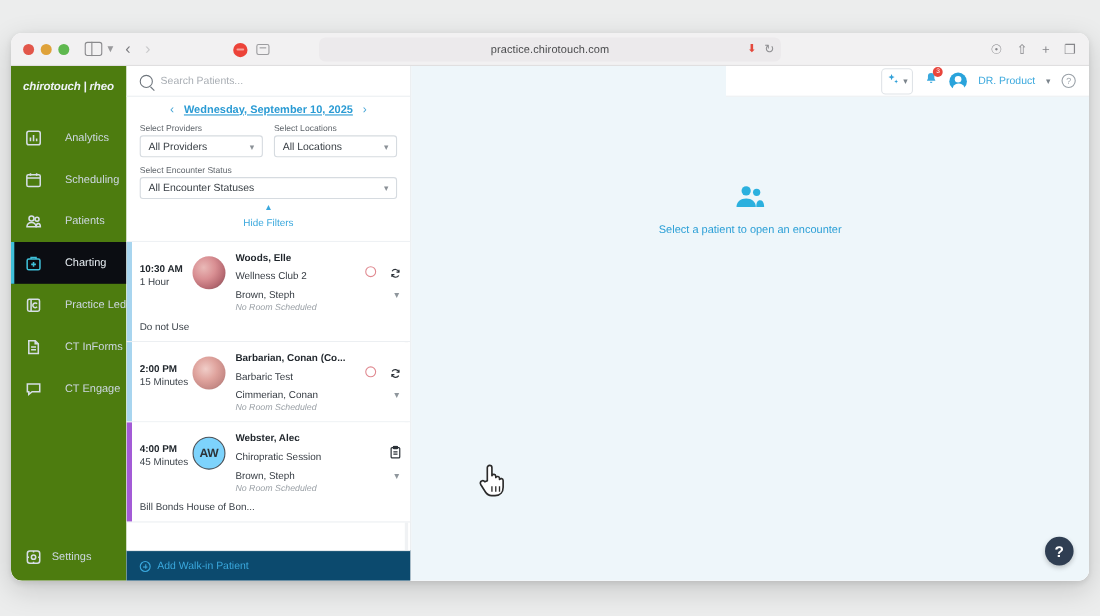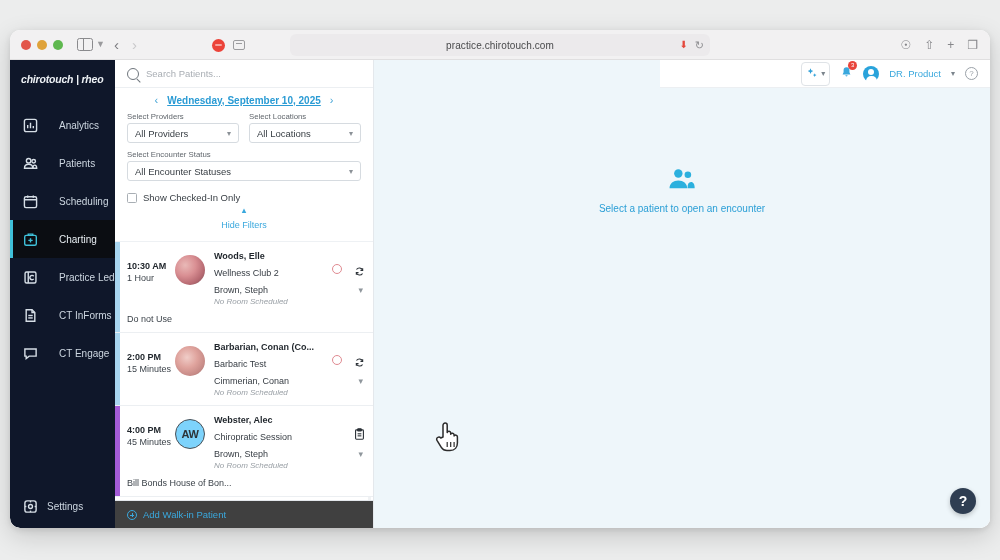--- a/index.html
+++ b/index.html
@@ -69,21 +69,21 @@
   .reload{color:#8e8e91;font-size:11px;line-height:1;}
 
   .chrome-right { position:absolute; right: 12px; display:flex; align-items:center; gap: 13px; }
   .cr-ic { color:#86868a; font-size: 12px; line-height: 1; }
 
   
   .app { position:relative; width:100%; height:468px; background:#fff; display:flex; }
 
   
   .sidebar {
-    width: 105px; height: 468px; background: #0f172a;
+    width: 105px; height: 468px; background: #4d7c0f;
     display:flex; flex-direction: column;
     border-bottom-left-radius: 10px;
     flex-shrink: 0;
   }
   .brand { height: 38px; display:flex; align-items:center; padding-left: 11px; }
   .brand-txt { color:#eef2f6; font-size: 10.5px; font-style: italic; font-weight: 700; letter-spacing:-0.2px; white-space:nowrap;}
   .nav { margin-top: 8px; flex: 1; }
   .nav-item {
     height: 38px; display:flex; align-items:center; gap: 21px;
     padding-left: 13px; position: relative; cursor: pointer;
@@ -187,21 +187,21 @@
     position:absolute; right: 2px; top: 6px; width: 3px; height: 150px;
     background:#c7ccd1; border-radius: 2px;
   }
   .scroll-track {
     position:absolute; right: 2px; top: 0; bottom: 0; width: 3px; background:#f0f2f4;
   }
 
   .walkin {
     height: 28px; border-top: 1px solid #e4e8ec;
     display:flex; align-items:center; gap: 6px; padding-left: 12px;
-    background:#404040; border-bottom-left-radius: 0;
+    background:#0c4a6e; border-bottom-left-radius: 0;
   }
   .plus-circ { width:10px;height:10px;border:1.2px solid #3aa8dd;border-radius:50%;position:relative;flex-shrink:0;}
   .plus-circ:before{content:'';position:absolute;left:2px;right:2px;top:4px;height:1.2px;background:#3aa8dd;}
   .plus-circ:after{content:'';position:absolute;top:2px;bottom:2px;left:4px;width:1.2px;background:#3aa8dd;}
   .walkin .t { font-size: 9.5px; color:#3aa8dd; }
 
   
   .content {
     flex: 1; background: #eef6fa; position: relative;
     display:flex; align-items:flex-start; justify-content:center;
@@ -299,40 +299,40 @@
                   <line x1="5" y1="11" x2="5" y2="7.5"></line>
                   <line x1="8" y1="11" x2="8" y2="5"></line>
                   <line x1="11" y1="11" x2="11" y2="8.5"></line>
                 </svg>
             </span>
             <span class="lbl">Analytics</span>
           </div>
 
           <div class="nav-item">
             <span class="ico">
+              <svg viewBox="0 0 16 16">
+                  <rect x="1.5" y="3" width="13" height="11.5" rx="1.6"></rect>
+                  <line x1="1.5" y1="6.2" x2="14.5" y2="6.2"></line>
+                  <line x1="5" y1="1.5" x2="5" y2="4"></line>
+                  <line x1="11" y1="1.5" x2="11" y2="4"></line>
+                </svg>
+            </span>
+            <span class="lbl">Scheduling</span>
+          </div>
+
+          <div class="nav-item">
+            <span class="ico">
               <svg viewBox="0 0 16 16" fill="#d6dee6" stroke="none">
                   <circle cx="6" cy="5" r="2.4"></circle>
                   <circle cx="11.4" cy="5.6" r="1.9"></circle>
                   <path d="M1.6 13c0-2.6 2-4.2 4.4-4.2S10.4 10.4 10.4 13z"></path>
                   <path d="M10.6 13c0-2.1 .6-3.3 1.9-3.3 1.4 0 2.1 1.4 2.1 3.3z"></path>
                 </svg>
             </span>
             <span class="lbl">Patients</span>
-          </div>
-
-          <div class="nav-item">
-            <span class="ico">
-              <svg viewBox="0 0 16 16">
-                  <rect x="1.5" y="3" width="13" height="11.5" rx="1.6"></rect>
-                  <line x1="1.5" y1="6.2" x2="14.5" y2="6.2"></line>
-                  <line x1="5" y1="1.5" x2="5" y2="4"></line>
-                  <line x1="11" y1="1.5" x2="11" y2="4"></line>
-                </svg>
-            </span>
-            <span class="lbl">Scheduling</span>
           </div>
 
           <div class="nav-item active">
             <span class="ico">
               <svg viewBox="0 0 16 16">
                   <rect x="1.8" y="3.6" width="12.4" height="10.6" rx="1.6"></rect>
                   <path d="M5.6 3.6V2.3h4.8v1.3"></path>
                   <line x1="8" y1="6.6" x2="8" y2="11.2"></line>
                   <line x1="5.7" y1="8.9" x2="10.3" y2="8.9"></line>
                 </svg>
@@ -425,24 +425,20 @@
           <div class="fmt">
             <div class="flabel">Select Encounter Status</div>
             <div class="fselect">
               <span class="v">All Encounter Statuses</span>
               <span class="c">▾</span>
             </div>
           </div>
         </div>
 
 
-        <div class="checkrow">
-          <span class="cbox"></span>
-          <span class="lbl">Show Checked-In Only</span>
-        </div>
 
         <div class="hide-filters">
           <span class="car">▴</span>
           <span class="t">Hide Filters</span>
         </div>
 
         <div class="appt-scroll">
           <div class="scroll-track"></div>
           <div class="scrollbar"></div>
 

